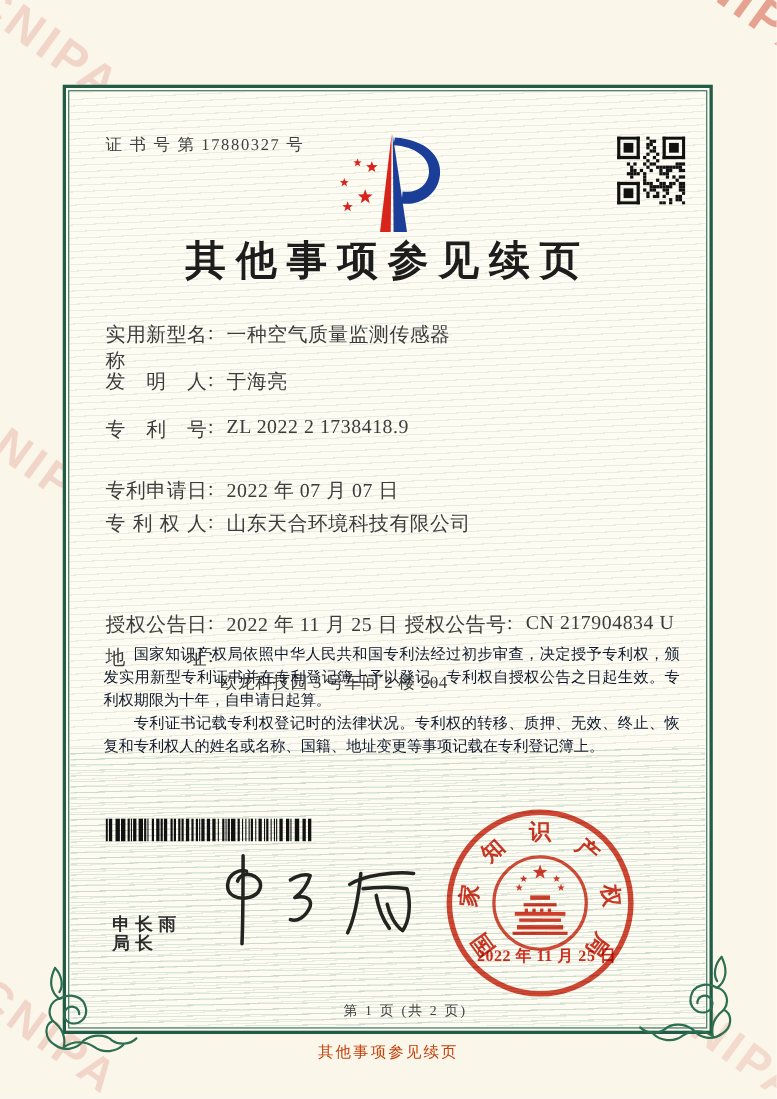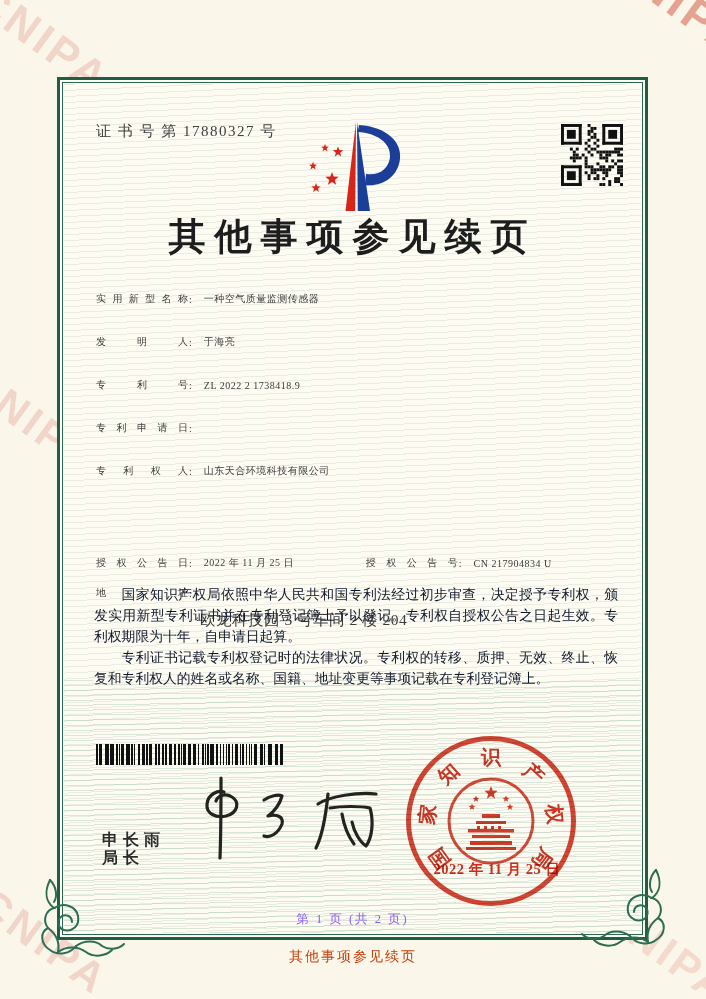--- a/index.html
+++ b/index.html
@@ -44,21 +44,21 @@
   
   .cert-no{position:absolute;left:36px;top:42px;font-size:15px;letter-spacing:1.5px;color:#404040;}
   .qr{position:absolute;right:22px;top:44px;width:62px;height:62px;}
   .logo{position:absolute;left:244px;top:34px;width:100px;height:100px;}
   .title{
     position:absolute;left:0;top:132px;width:100%;text-align:center;
     font-size:37px;font-weight:700;letter-spacing:9px;color:#1d1d1d;
   }
 
   
-  .row{position:absolute;left:36px;font-size:10px;color:#3c3c3c;display:flex;align-items:center;}
+  .row{position:absolute;left:36px;font-size:18px;color:#3c3c3c;display:flex;align-items:flex-start;}
   .row .lab{display:inline-block;width:92px;text-align:justify;text-align-last:justify;}
   .row .col{display:inline-block;margin-left:1px;}
   .row .val{margin-left:12px;letter-spacing:0.5px;white-space:nowrap;}
   .row .val1fixed{margin-left:12px;letter-spacing:0.5px;width:162px;white-space:nowrap;}
   .addr2{position:absolute;left:140px;top:530px;font-size:15.5px;color:#3c3c3c;letter-spacing:0.5px;}
 
   
   .body-text{
     position:absolute;left:34px;top:504px;width:524px;
     font-size:13.8px;line-height:21px;color:#0f172a;text-align:justify;
@@ -82,21 +82,21 @@
     font-size:20px;font-weight:700;color:rgba(206,46,26,0.95);text-align:center;line-height:22px;
   }
   .seal-emblem{position:absolute;left:35px;top:32px;width:90px;height:96px;}
   .seal-date{
     position:absolute;left:352px;top:780px;width:170px;text-align:center;
     font-size:14.5px;font-weight:700;color:rgba(212,36,18,0.95);letter-spacing:0.5px;
     mix-blend-mode:multiply;white-space:nowrap;
   }
 
   
-  .page-info{position:absolute;left:0;top:831px;width:100%;text-align:center;font-size:12.5px;color:#8b5cf6;letter-spacing:2px;}
+  .page-info{position:absolute;left:0;top:831px;width:100%;text-align:center;font-size:12.5px;color:#404040;letter-spacing:2px;padding-left:16px;}
   .note{position:absolute;left:0;top:948px;width:100%;text-align:center;font-size:14px;color:#c2410c;letter-spacing:2px;}
 
   .ornament{position:absolute;width:92px;height:96px;pointer-events:none;}
   .orn-bl{left:36px;top:872px;}
   .orn-br{left:578px;top:862px;transform:scaleX(-1);}
 </style>
 </head>
 <body>
 
 <div class="page">
@@ -256,23 +256,24 @@
     <div class="row" style="top:255px">
       <span class="lab">发明人</span>
         <span class="col">:</span>
       <span class="val">于海亮</span>
     </div>
     <div class="row" style="top:298px">
       <span class="lab">专利号</span>
         <span class="col">:</span>
       <span class="val">ZL 2022 2 1738418.9</span>
     </div>
-    <div class="row" style="top:341px">
+    <div class="row" style="top:354px">
       <span class="lab">专利申请日</span>
         <span class="col">:</span>
+      <span class="val">2022 年 07 月 07 日</span>
     </div>
     <div class="row" style="top:384px">
       <span class="lab">专利权人</span>
         <span class="col">:</span>
       <span class="val">山东天合环境科技有限公司</span>
     </div>
     <div class="row" style="top:506px">
       <span class="lab">地址</span>
         <span class="col">:</span>
     </div>

